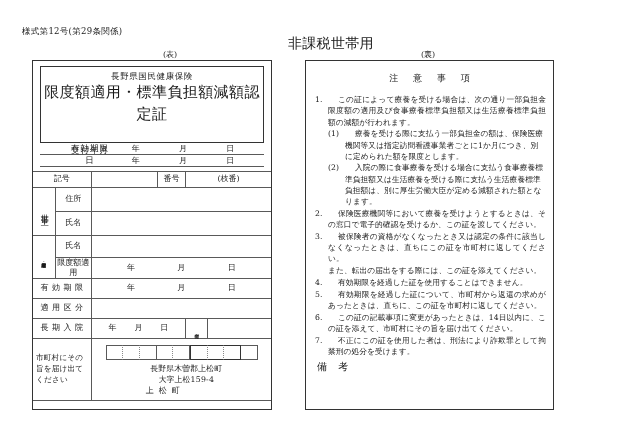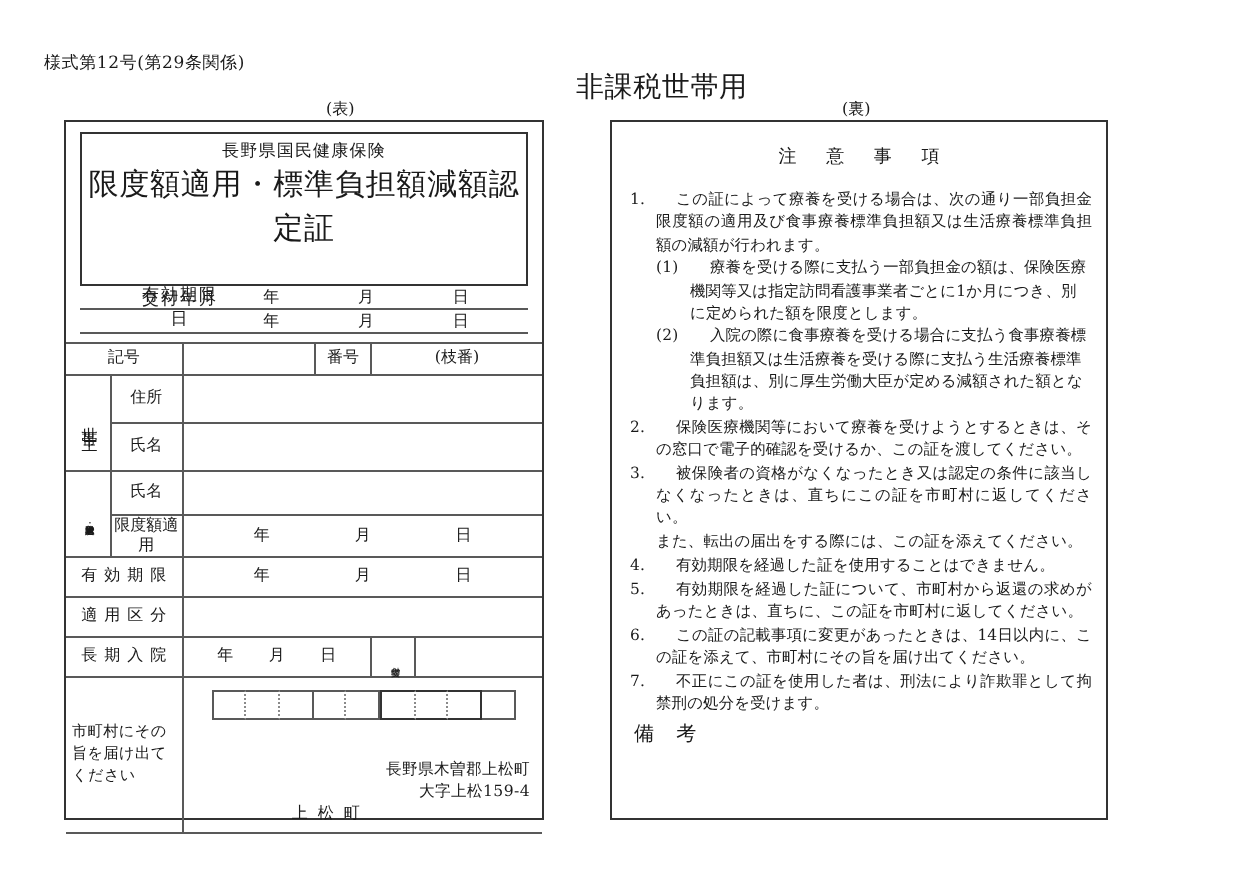--- a/index.html
+++ b/index.html
@@ -191,24 +191,23 @@
     box-sizing: border-box;
   }
   .num-boxes .cell.solid-l { border-left: 0.8px solid #595959; }
   .num-boxes .cell.solid-r { border-right: 0.8px solid #595959; }
   .num-boxes .cell.bold-l { border-left: 1.4px solid #333; }
   .num-boxes .cell.bold-r { border-right: 1.4px solid #333; }
   .num-boxes .cell.boldtb { border-top: 1.4px solid #333; border-bottom: 1.4px solid #333; }
   .addr {
     font-size: 7.8px;
     line-height: 1.45;
-    text-align: right;
+    text-align: center;
     padding: 3px 0 0 8px;
     letter-spacing: 0.2px;
-    margin-top: 16px;
   }
   .muni {
     font-size: 8px;
     letter-spacing: 5px;
     text-align: center;
     padding-top: 1px;
     padding-right: 34px;
   }
 
   

